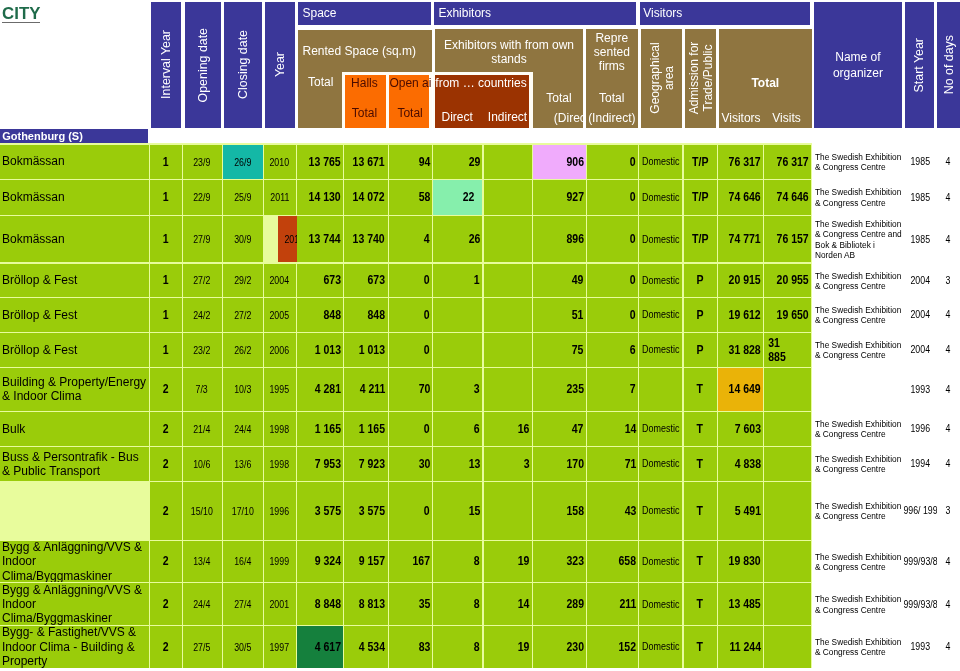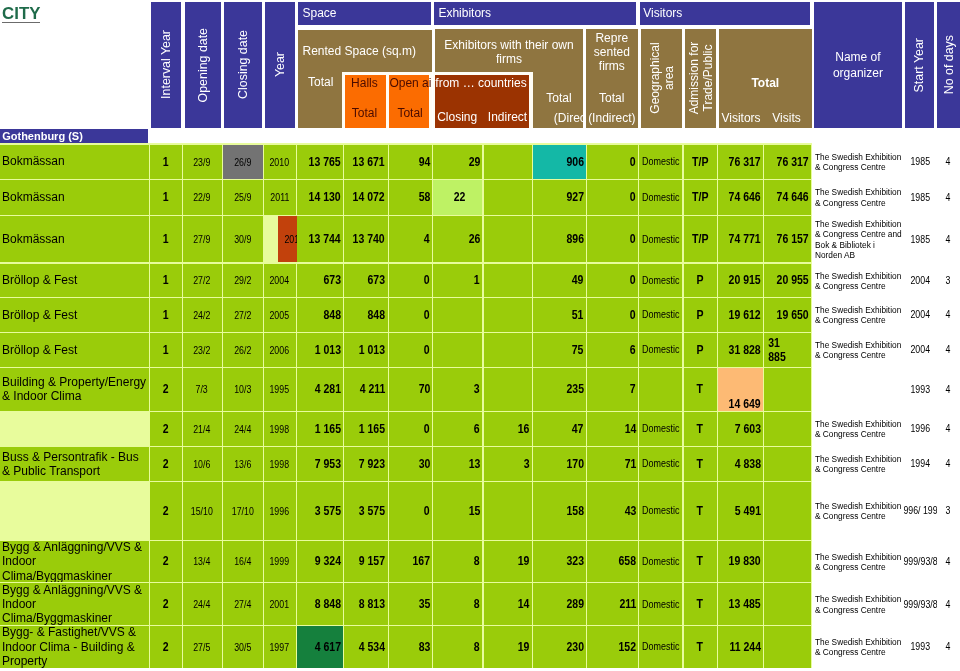--- a/index.html
+++ b/index.html
@@ -89,25 +89,25 @@
 <div class="abs hdr f12" style="left:298.2px;top:74.5px;width:45px;text-align:center;">Total</div>
 <div class="abs" style="left:341.8px;top:71.6px;width:90.4px;height:56px;background:#fffdf5;"></div>
 <div class="abs" style="left:344.8px;top:74.6px;width:40.8px;height:53px;background:#fb6c01;"></div>
 <div class="abs f12 dk" style="left:343.3px;top:75.9px;width:42.3px;text-align:center;">Halls</div>
 <div class="abs f12 dk" style="left:343.3px;top:106px;width:42.3px;text-align:center;">Total</div>
 <div class="abs" style="left:388.5px;top:74.6px;width:40.8px;height:53px;background:#fb6c01;"></div>
 <div class="abs f12 dk clipped" style="left:389.4px;top:75.9px;width:42.4px;text-align:left;">Open air</div>
 <div class="abs f12 dk" style="left:388.4px;top:106px;width:43.4px;text-align:center;">Total</div>
 
 <div class="abs" style="left:435px;top:29.3px;width:148px;height:98.3px;background:#8f7540;"></div>
-<div class="abs hdr f12" style="left:435px;top:37.7px;width:148px;text-align:center;line-height:14px;">Exhibitors with their own firms</div>
+<div class="abs hdr f12" style="left:435px;top:37.7px;width:148px;text-align:center;line-height:14px;">Exhibitors with from own stands</div>
 <div class="abs" style="left:433.1px;top:72.2px;width:99.5px;height:55.4px;background:#fffdf5;"></div>
 <div class="abs" style="left:434.7px;top:74.6px;width:94.8px;height:53px;background:#9b3301;"></div>
 <div class="abs hdr f12 clipped" style="left:435.3px;top:75.9px;width:96.5px;text-align:left;">from … countries</div>
-<div class="abs hdr f12" style="left:434.7px;top:110.3px;width:45px;text-align:center;">Closing</div>
+<div class="abs hdr f12" style="left:434.7px;top:110.3px;width:45px;text-align:center;">Direct</div>
 <div class="abs hdr f12" style="left:483.5px;top:110.3px;width:48px;text-align:center;">Indirect</div>
 <div class="abs hdr f12" style="left:533.5px;top:91.2px;width:51px;text-align:center;">Total</div>
 <div class="abs hdr f12" style="left:548px;top:111.4px;width:51px;text-align:center;">(Direct)</div>
 <div class="abs" style="left:585.8px;top:29.3px;width:52px;height:98.3px;background:#8f7540;"></div>
 <div class="abs hdr f12" style="left:585.8px;top:30.6px;width:52px;text-align:center;line-height:14px;">Repre sented firms</div>
 <div class="abs hdr f12" style="left:585.8px;top:91.2px;width:52px;text-align:center;">Total</div>
 <div class="abs hdr f12" style="left:585.8px;top:111.4px;width:52px;text-align:center;">(Indirect)</div>
 
 <div class="abs hdr vcell" style="left:640.9px;top:29.3px;width:41.6px;height:98.3px;background:#8f7540;">
       <div class="vrot"><span>Geographical</span><br><span>area</span></div>
@@ -127,42 +127,42 @@
 <div class="abs" style="left:0px;top:143.2px;width:811.7px;height:524.5px;background:#e8fc9c;"></div>
 <div class="abs" style="left:0;top:0;width:960px;height:671px;">
   <div class="abs row" style="left:0;top:143.6px;width:960px;height:35px;">
     <div class="cell lft fname" style="left:0px;top:1px;width:148.5px;height:34px;background:#9acc0a;padding-left:2px;padding-right:2.3px;">Bokmässan</div>
     <div class="cell ctr fbold" style="left:149.5px;top:1px;width:32px;height:34px;background:#9acc0a;">
           <span>1</span>
         </div>
     <div class="cell ctr fsm" style="left:182.5px;top:1px;width:39px;height:34px;background:#9acc0a;">
           <span>23/9</span>
         </div>
-    <div class="cell ctr fsm" style="left:222.5px;top:1px;width:40px;height:34px;background:#737373;">
+    <div class="cell ctr fsm" style="left:222.5px;top:1px;width:40px;height:34px;background:#14b8a6;">
           <span>26/9</span>
         </div>
     <div class="cell ctr fsm" style="left:263.5px;top:1px;width:32px;height:34px;background:#9acc0a;">
           <span>2010</span>
         </div>
     <div class="cell num fbold" style="left:296.5px;top:1px;width:46.5px;height:34px;background:#9acc0a;padding-right:2.4px;">
           <span>13 765</span>
         </div>
     <div class="cell num fbold" style="left:344px;top:1px;width:43.5px;height:34px;background:#9acc0a;padding-right:2.4px;">
           <span>13 671</span>
         </div>
     <div class="cell num fbold" style="left:388.5px;top:1px;width:43.8px;height:34px;background:#9acc0a;padding-right:2.4px;">
           <span>94</span>
         </div>
     <div class="cell num fbold" style="left:433.3px;top:1px;width:49.2px;height:34px;background:#9acc0a;padding-right:2.4px;">
           <span>29</span>
         </div>
     <div class="cell num fbold" style="left:483.5px;top:1px;width:48.5px;height:34px;background:#9acc0a;padding-right:2.4px;">
           <span></span>
         </div>
-    <div class="cell num fbold" style="left:533px;top:1px;width:53.1px;height:34px;background:#14b8a6;padding-right:2.4px;">
+    <div class="cell num fbold" style="left:533px;top:1px;width:53.1px;height:34px;background:#f0abfc;padding-right:2.4px;">
           <span>906</span>
         </div>
     <div class="cell num fbold" style="left:587.1px;top:1px;width:51.3px;height:34px;background:#9acc0a;padding-right:2.4px;">
           <span>0</span>
         </div>
     <div class="cell lft fgeo" style="left:639.4px;top:1px;width:43.1px;height:34px;background:#9acc0a;padding-left:3px;">
           <span>Domestic</span>
         </div>
     <div class="cell ctr fadm" style="left:683.5px;top:1px;width:33px;height:34px;background:#9acc0a;">
           <span>T/P</span>
@@ -197,21 +197,21 @@
         </div>
     <div class="cell num fbold" style="left:296.5px;top:1px;width:46.5px;height:35.1px;background:#9acc0a;padding-right:2.4px;">
           <span>14 130</span>
         </div>
     <div class="cell num fbold" style="left:344px;top:1px;width:43.5px;height:35.1px;background:#9acc0a;padding-right:2.4px;">
           <span>14 072</span>
         </div>
     <div class="cell num fbold" style="left:388.5px;top:1px;width:43.8px;height:35.1px;background:#9acc0a;padding-right:2.4px;">
           <span>58</span>
         </div>
-    <div class="cell num fbold" style="left:433.3px;top:1px;width:49.2px;height:35.1px;background:#bef264;padding-right:17px;">
+    <div class="cell num fbold" style="left:433.3px;top:1px;width:49.2px;height:35.1px;background:#86efac;padding-right:8px;">
           <span>22</span>
         </div>
     <div class="cell num fbold" style="left:483.5px;top:1px;width:48.5px;height:35.1px;background:#9acc0a;padding-right:2.4px;">
           <span></span>
         </div>
     <div class="cell num fbold" style="left:533px;top:1px;width:53.1px;height:35.1px;background:#9acc0a;padding-right:2.4px;">
           <span>927</span>
         </div>
     <div class="cell num fbold" style="left:587.1px;top:1px;width:51.3px;height:35.1px;background:#9acc0a;padding-right:2.4px;">
           <span>0</span>
@@ -490,35 +490,36 @@
         </div>
     <div class="cell num fbold" style="left:587.1px;top:1px;width:51.3px;height:42.7px;background:#9acc0a;padding-right:2.4px;">
           <span>7</span>
         </div>
     <div class="cell lft fgeo" style="left:639.4px;top:1px;width:43.1px;height:42.7px;background:#9acc0a;padding-left:3px;">
           <span></span>
         </div>
     <div class="cell ctr fadm" style="left:683.5px;top:1px;width:33px;height:42.7px;background:#9acc0a;">
           <span>T</span>
         </div>
-    <div class="cell num fbold" style="left:717.5px;top:1px;width:45.5px;height:42.7px;background:#fdba74;padding-right:2.4px;align-items:flex-end;">
+    <div class="cell num fbold" style="left:717.5px;top:1px;width:45.5px;height:42.7px;background:#eab308;padding-right:2.4px;">
           <span>14 649</span>
         </div>
     <div class="cell num fbold" style="left:764px;top:1px;width:47px;height:42.7px;background:#9acc0a;padding-right:2.4px;">
           <span></span>
         </div>
     <div class="cell lft forg" style="left:814px;top:0px;width:88.5px;height:43.7px;background:transparent;padding-left:1px;padding-top:2px;"></div>
     <div class="cell ctr fsm" style="left:903.8px;top:0px;width:32.8px;height:43.7px;background:transparent;">
           <span>1993</span>
         </div>
     <div class="cell ctr fsm" style="left:936px;top:0px;width:24.5px;height:43.7px;background:transparent;">
           <span>4</span>
         </div>
   </div>
   <div class="abs row" style="left:0;top:410.7px;width:960px;height:34.9px;">
+    <div class="cell lft fname" style="left:0px;top:1px;width:148.5px;height:33.9px;background:#9acc0a;padding-left:2px;padding-right:2.3px;">Bulk</div>
     <div class="cell ctr fbold" style="left:149.5px;top:1px;width:32px;height:33.9px;background:#9acc0a;">
           <span>2</span>
         </div>
     <div class="cell ctr fsm" style="left:182.5px;top:1px;width:39px;height:33.9px;background:#9acc0a;">
           <span>21/4</span>
         </div>
     <div class="cell ctr fsm" style="left:222.5px;top:1px;width:40px;height:33.9px;background:#9acc0a;">
           <span>24/4</span>
         </div>
     <div class="cell ctr fsm" style="left:263.5px;top:1px;width:32px;height:33.9px;background:#9acc0a;">

